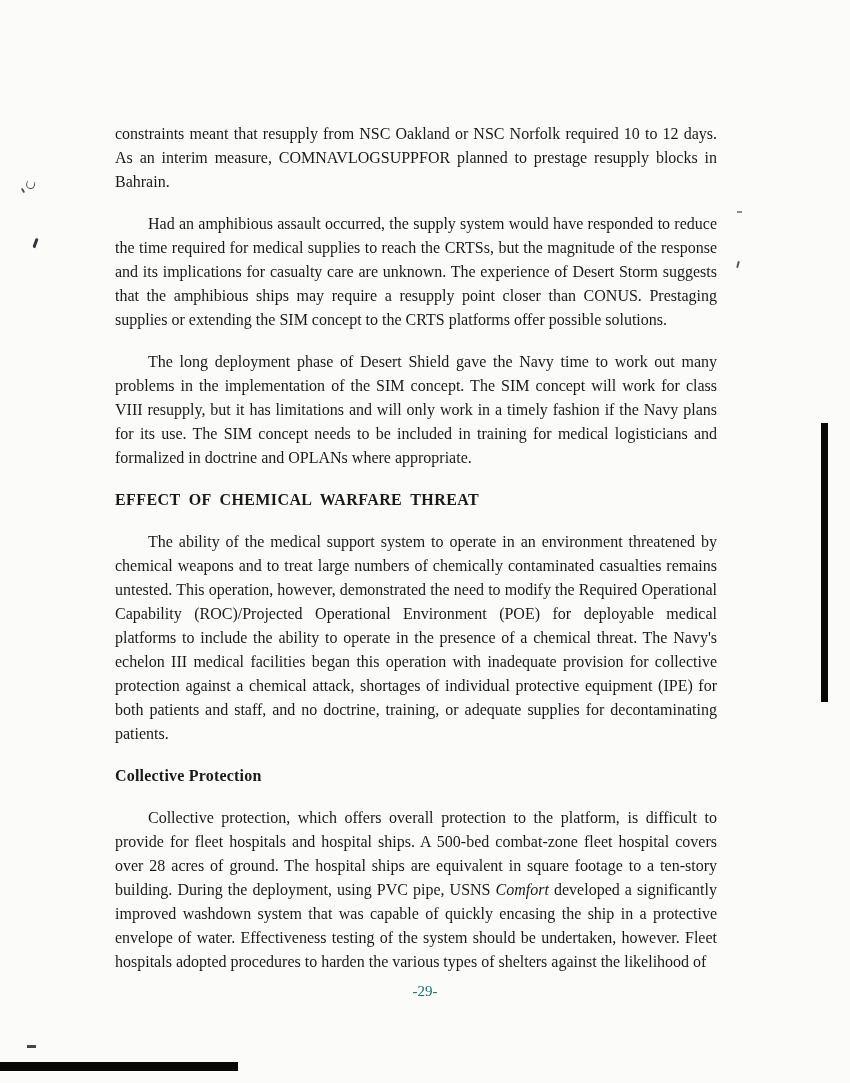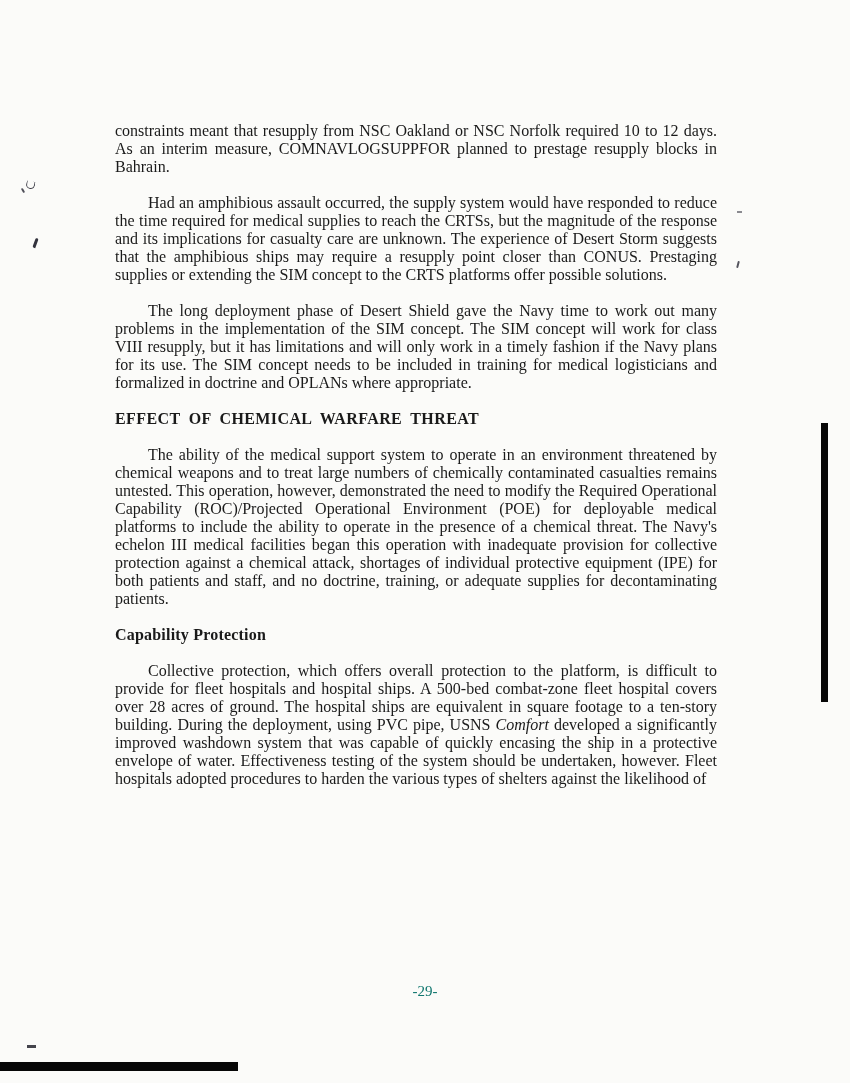--- a/index.html
+++ b/index.html
@@ -15,21 +15,21 @@
   .page {
     position: absolute;
     inset: 0;
   }
   .page-content {
     position: absolute;
     left: 115px;
     top: 122px;
     width: 602px;
     font-size: 16px;
-    line-height: 18px;
+    line-height: 24px;
     text-align: justify;
   }
   .page-content p {
     margin: 0 0 18px 0;
   }
   .page-content p.indent {
     text-indent: 33px;
   }
   h2.section {
     font-size: 16px;
@@ -124,21 +124,21 @@
     <p>constraints meant that resupply from NSC Oakland or NSC Norfolk required 10 to 12 days. As an interim measure, COMNAVLOGSUPPFOR planned to prestage resupply blocks in Bahrain.</p>
 
     <p class="indent">Had an amphibious assault occurred, the supply system would have responded to reduce the time required for medical supplies to reach the CRTSs, but the magnitude of the response and its implications for casualty care are unknown. The experience of Desert Storm suggests that the amphibious ships may require a resupply point closer than CONUS. Prestaging supplies or extending the SIM concept to the CRTS platforms offer possible solutions.</p>
 
     <p class="indent">The long deployment phase of Desert Shield gave the Navy time to work out many problems in the implementation of the SIM concept. The SIM concept will work for class VIII resupply, but it has limitations and will only work in a timely fashion if the Navy plans for its use. The SIM concept needs to be included in training for medical logisticians and formalized in doctrine and OPLANs where appropriate.</p>
 
     <h2 class="section">EFFECT OF CHEMICAL WARFARE THREAT</h2>
 
     <p class="indent">The ability of the medical support system to operate in an environment threatened by chemical weapons and to treat large numbers of chemically contaminated casualties remains untested. This operation, however, demonstrated the need to modify the Required Operational Capability (ROC)/Projected Operational Environment (POE) for deployable medical platforms to include the ability to operate in the presence of a chemical threat. The Navy's echelon III medical facilities began this operation with inadequate provision for collective protection against a chemical attack, shortages of individual protective equipment (IPE) for both patients and staff, and no doctrine, training, or adequate supplies for decontaminating patients.</p>
 
-    <h3 class="subsection">Capability Protection</h3>
+    <h3 class="subsection">Collective Protection</h3>
 
     <p class="indent"><span>Collective protection, which offers overall protection to the platform, is difficult to provide for fleet hospitals and hospital ships. A 500-bed combat-zone fleet hospital covers over 28 acres of ground. The hospital ships are equivalent in square footage to a ten-story building. During the deployment, using PVC pipe, USNS </span><span class="italic">Comfort</span><span> developed a significantly improved washdown system that was capable of quickly encasing the ship in a protective envelope of water. Effectiveness testing of the system should be undertaken, however. Fleet hospitals adopted procedures to harden the various types of shelters against the likelihood of</span></p>
 
   </div>
 
   <div class="page-number">-29-</div>
 
   <div class="vbar"></div>
   <div class="hbar"></div>
 

